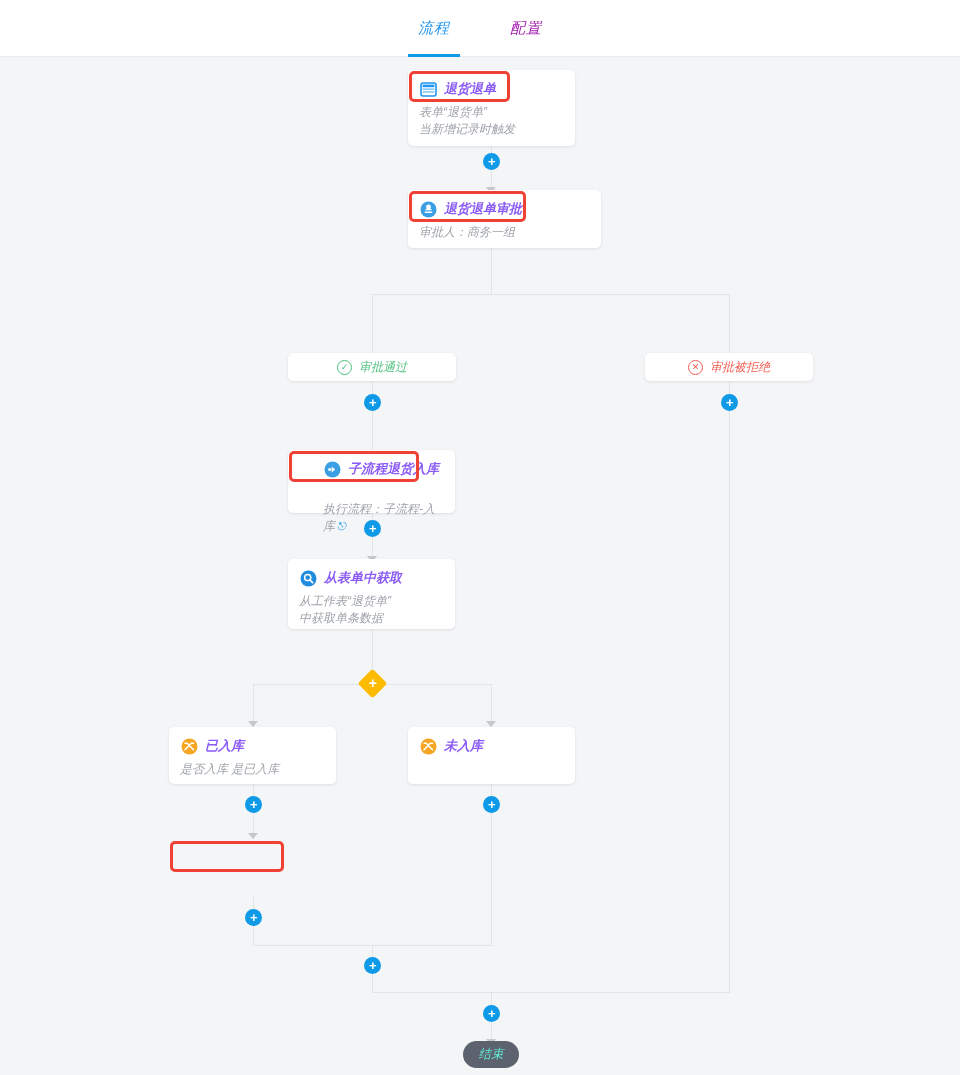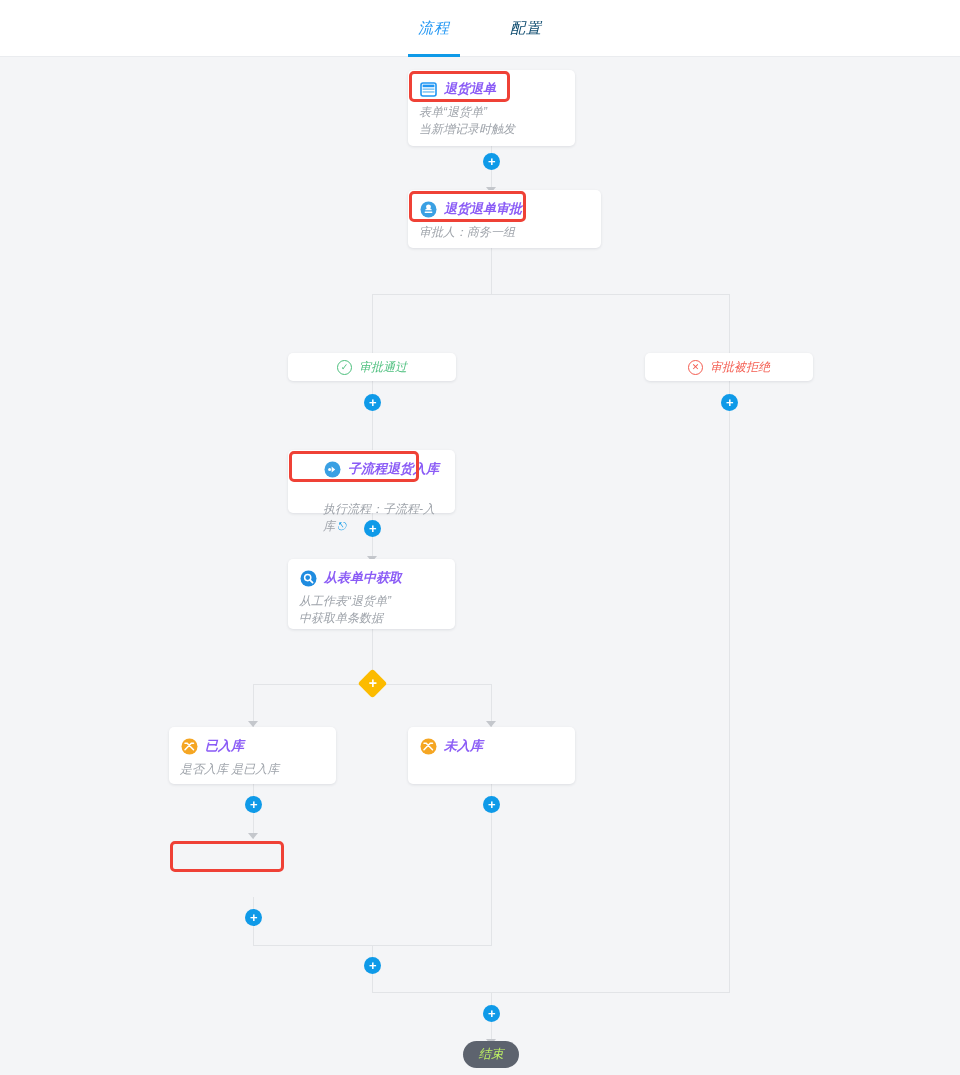--- a/index.html
+++ b/index.html
@@ -23,21 +23,21 @@
     width: 960px; height: 57px;
     display: flex; align-items: center; justify-content: center;
     gap: 40px;
   }
   .tab {
     position: relative;
     height: 57px;
     display: flex; align-items: center; justify-content: center;
     padding: 0 10px;
     font-size: 15px;
-    color: #0c4a6e;
+    color: #a21caf;
     cursor: pointer;
     letter-spacing: 1px;
   }
   .tab.active { color: #2196f3; }
   .tab.active::after {
     content: "";
     position: absolute;
     left: 0; right: 0; bottom: 0;
     height: 3px;
     background: #0f9ae8;
@@ -175,21 +175,21 @@
     font-size: 9px;
     line-height: 1;
   }
 
   
   .end-node {
     position: absolute;
     width: 56px; height: 27px;
     background: #5d636e;
     border-radius: 14px;
-    color: #bef264;
+    color: #5eead4;
     font-size: 12.5px;
     display: flex; align-items: center; justify-content: center;
     z-index: 5;
   }
 </style>
 </head>
 <body>
 
 <div id="app">
 

